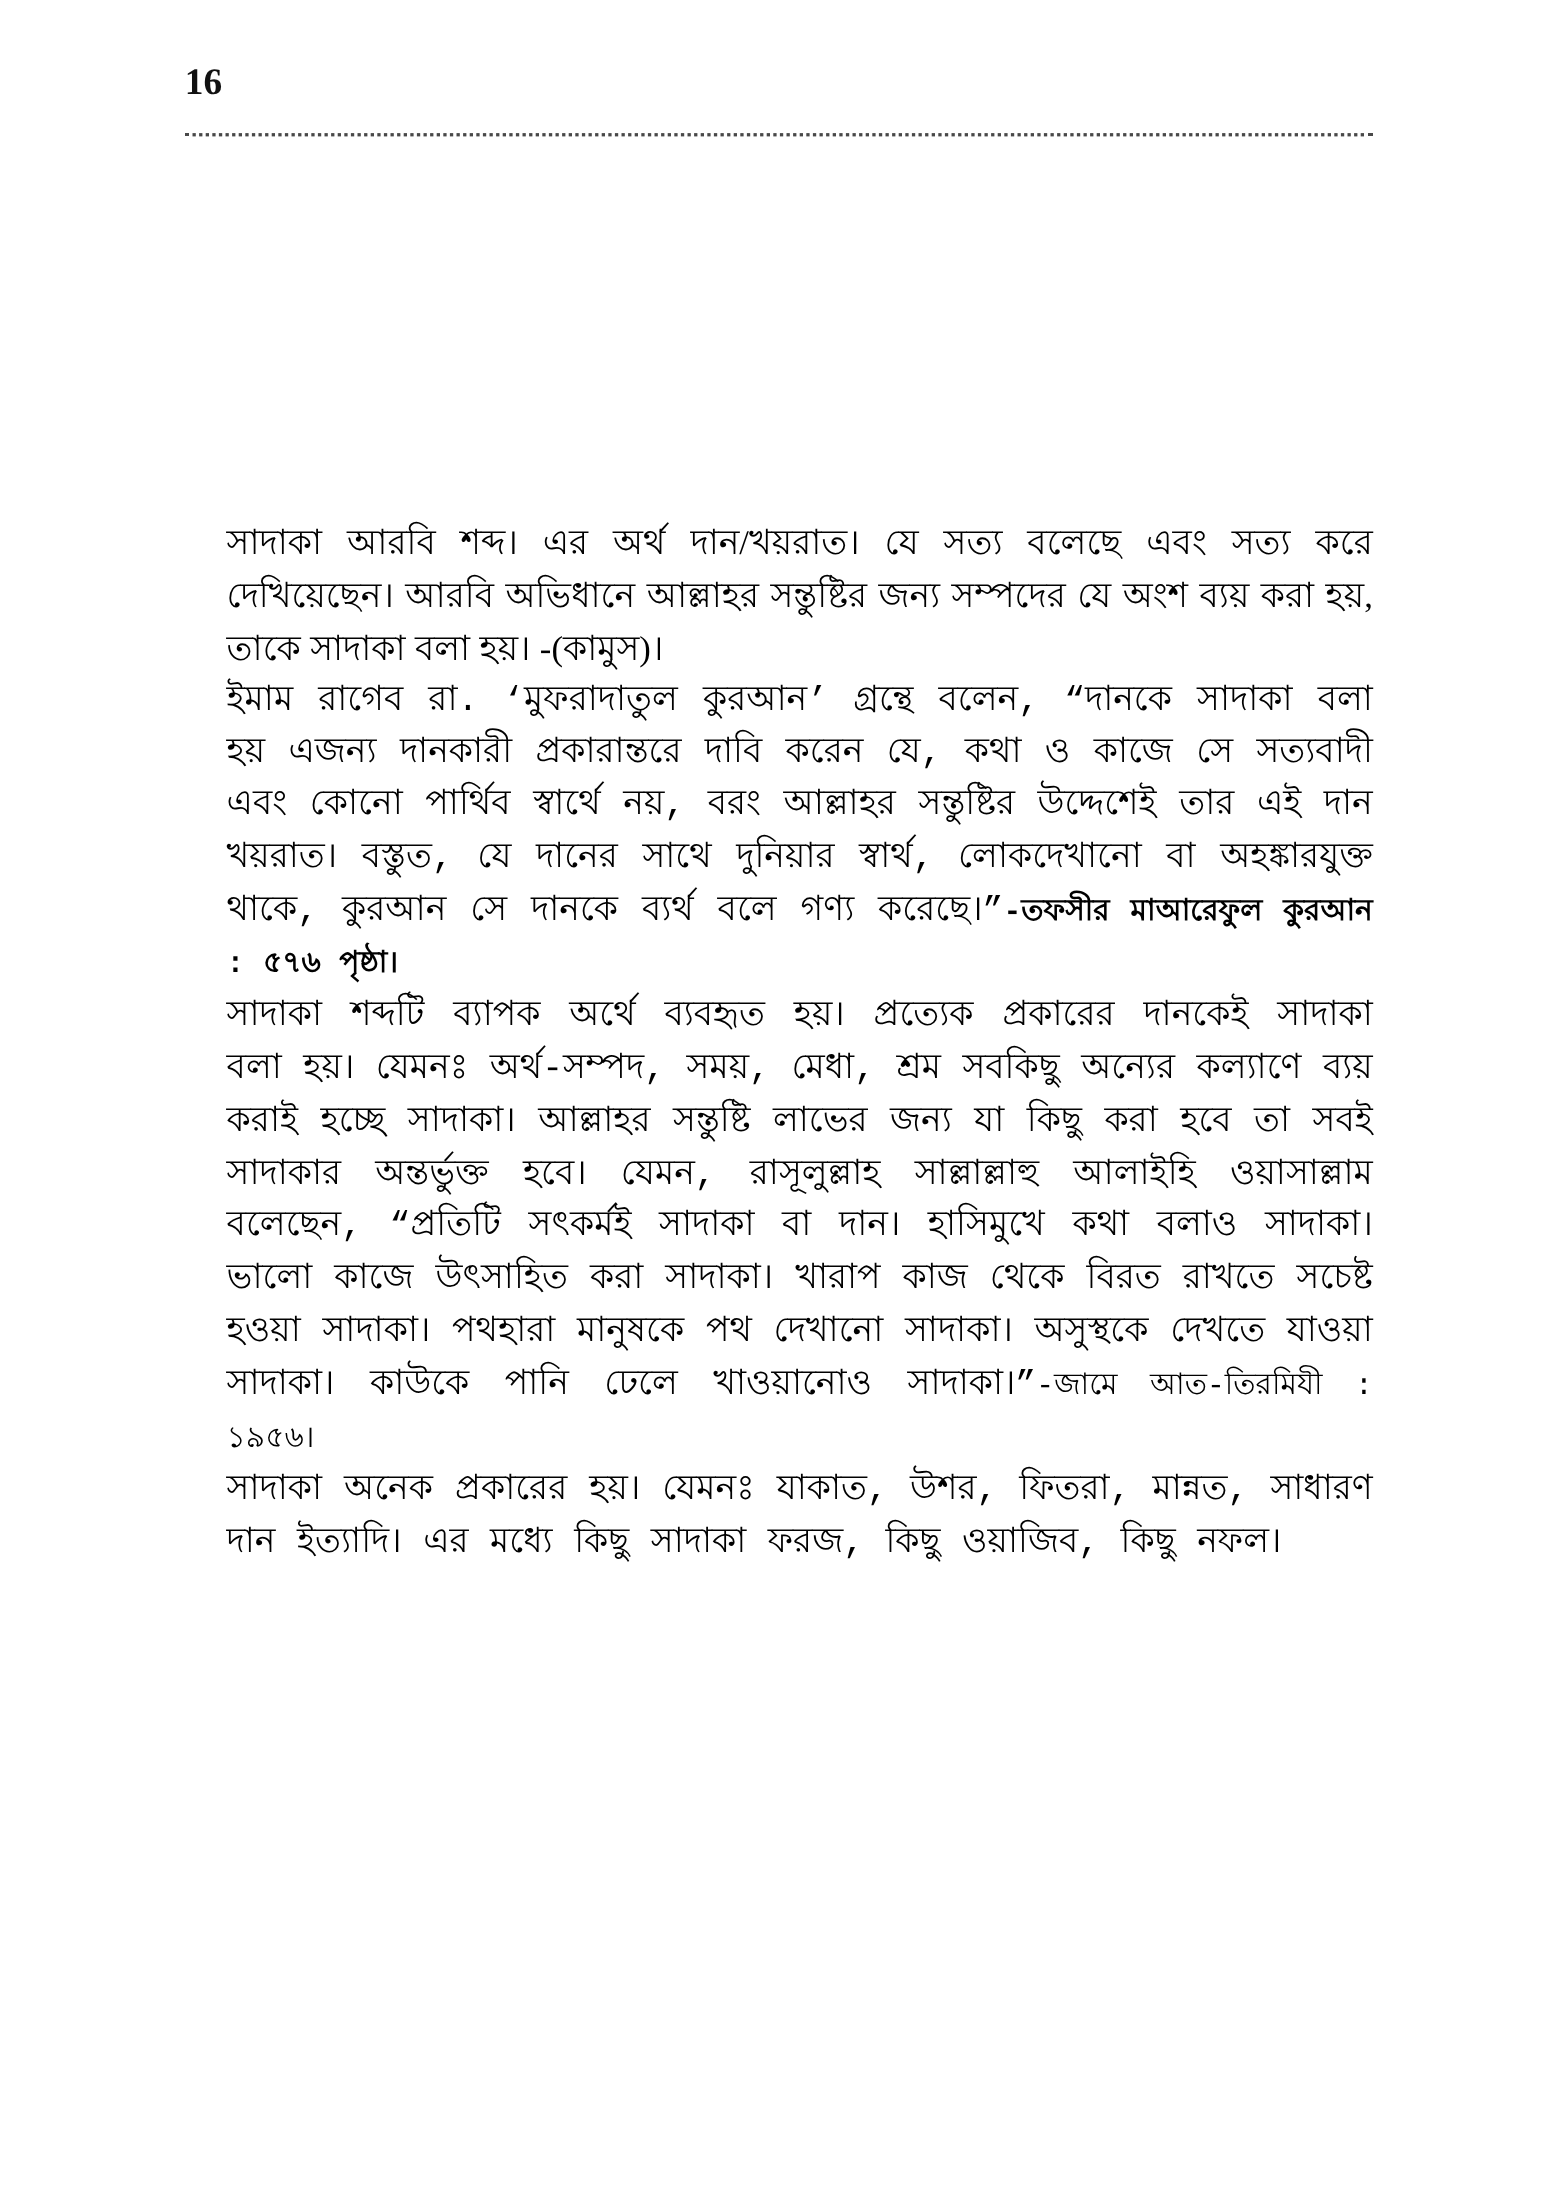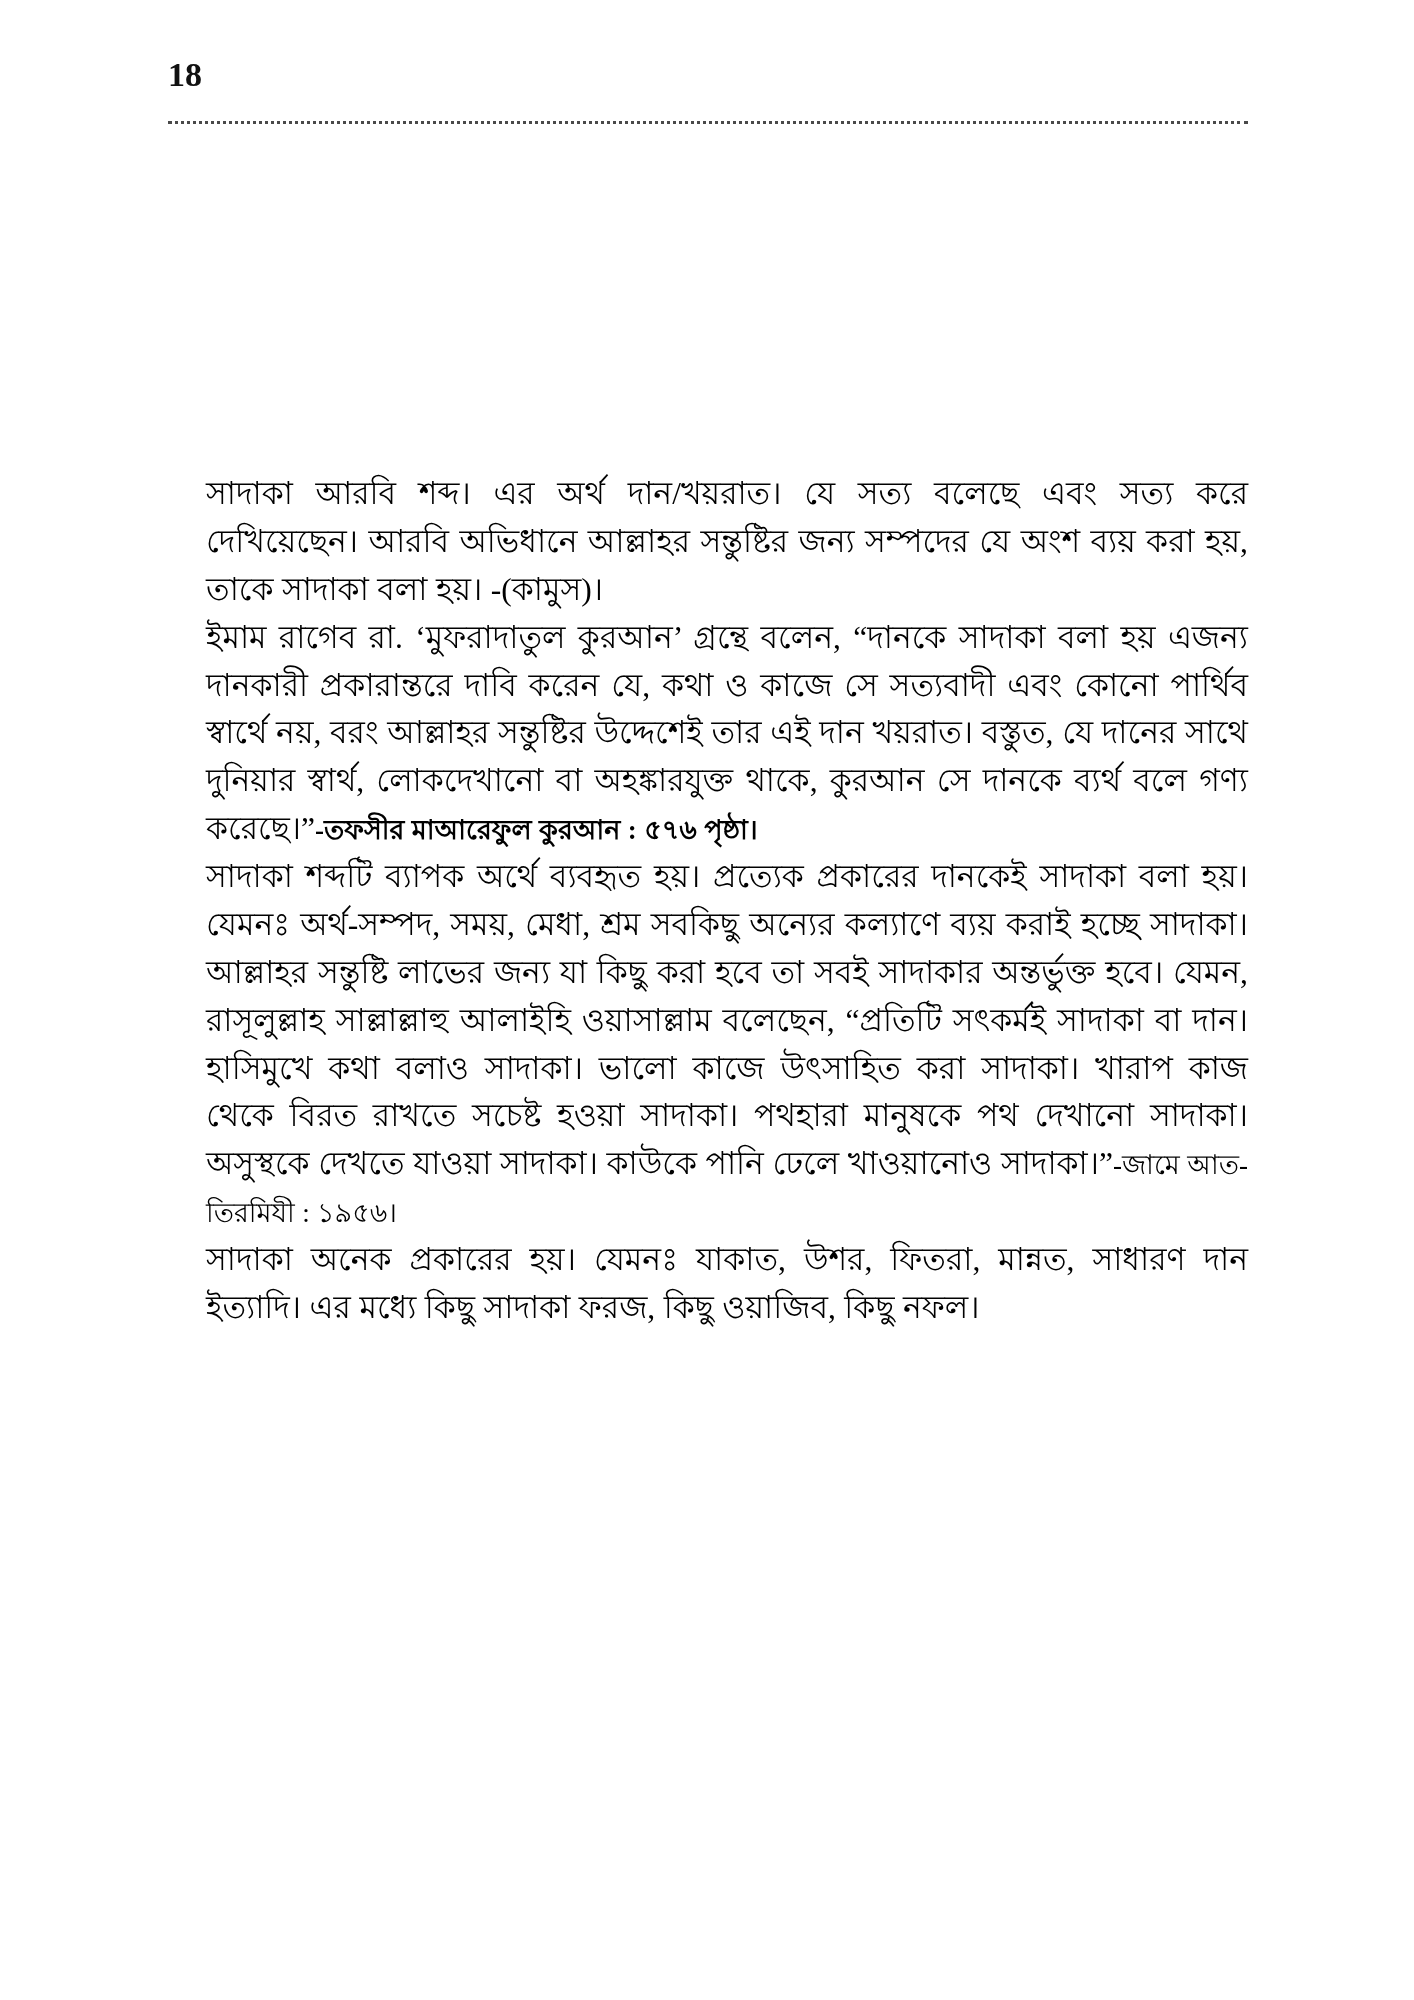--- a/index.html
+++ b/index.html
@@ -79,41 +79,41 @@
   }
   .para {
     margin: 0;
     font-size: 31.5px;
     line-height: 1.52;
     text-align: justify;
     text-justify: inter-word;
     word-spacing: 0.02em;
     hyphens: none;
   }
-  .para + .para { margin-top: 0px; }
+  .para + .para { margin-top: 0px; font-family: Liberation Mono, monospace; }
 
   
   .para { text-align-last: left; margin-left: 36px; }
 
   .cite {
     font-size: 27px;
   }
   .cite-bold {
     font-size: 27px;
     font-weight: bold;
   }
 </style>
 </head>
 <body>
 
 <div class="page">
 
   <div class="header">
     <div class="header-row">
-      <span class="folio">18</span>
+      <span class="folio">16</span>
     </div>
   </div>
   <div class="header-rule"></div>
 
   <div class="content">
 
 
     <p class="para">সাদাকা আরবি শব্দ। এর অর্থ দান/খয়রাত। যে সত্য বলেছে এবং সত্য করে দেখিয়েছেন। আরবি অভিধানে আল্লাহর সন্তুষ্টির জন্য সম্পদের যে অংশ ব্যয় করা হয়, তাকে সাদাকা বলা হয়। -(কামুস)।</p>
 
     <p class="para"><span>ইমাম রাগেব রা. ‘মুফরাদাতুল কুরআন’ গ্রন্থে বলেন, “দানকে সাদাকা বলা হয় এজন্য দানকারী প্রকারান্তরে দাবি করেন যে, কথা ও কাজে সে সত্যবাদী এবং কোনো পার্থিব স্বার্থে নয়, বরং আল্লাহর সন্তুষ্টির উদ্দেশেই তার এই দান খয়রাত। বস্তুত, যে দানের সাথে দুনিয়ার স্বার্থ, লোকদেখানো বা অহঙ্কারযুক্ত থাকে, কুরআন সে দানকে ব্যর্থ বলে গণ্য করেছে।”</span><span class="cite-bold">-তফসীর মাআরেফুল কুরআন : ৫৭৬ পৃষ্ঠা।</span></p>

